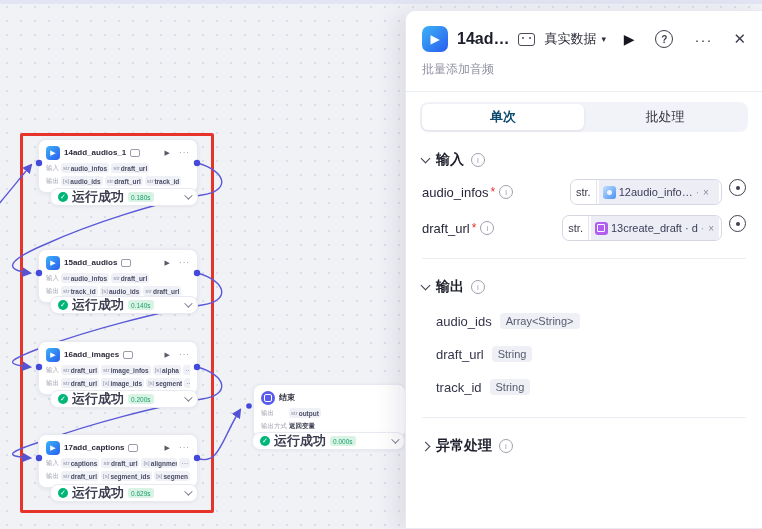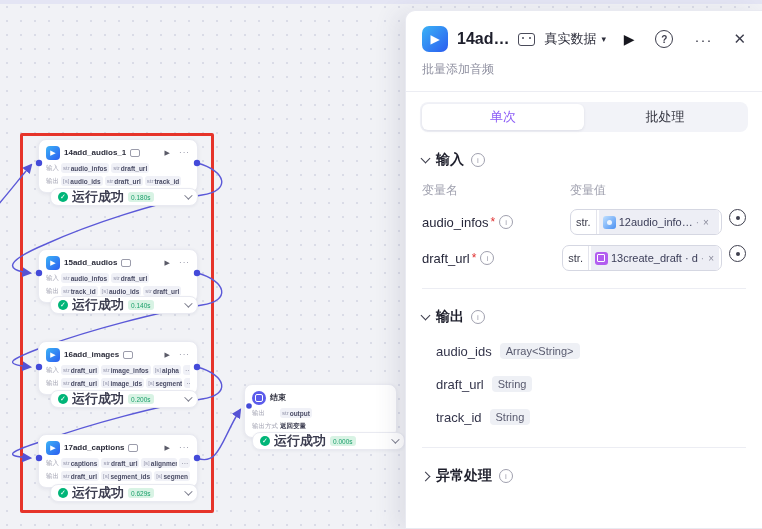--- a/index.html
+++ b/index.html
@@ -71,21 +71,21 @@
   .pactions{margin-left:auto;display:flex;align-items:center;gap:21px;}
   .pplay{font-size:14px;color:#17181f;}
   .phelp{width:16px;height:16px;border:1.5px solid #3c3d4c;border-radius:50%;font-size:10px;
     color:#3c3d4c;display:flex;align-items:center;justify-content:center;font-weight:bold;}
   .pmore{font-size:15px;color:#3c3d4c;letter-spacing:1px;}
   .pclose{font-size:15px;color:#3c3d4c;}
   .psub{padding:9px 16px 0;font-size:12px;color:#8f90a0;}
   .pdiv{height:1px;background:#ecedf3;margin-top:13px;}
   .tabs{margin:10px 14px 0;background:#f2f3f8;border-radius:8px;height:30px;display:flex;padding:2px;box-sizing:border-box;}
   .tab{flex:1;display:flex;align-items:center;justify-content:center;font-size:13px;color:#33343f;border-radius:6px;}
-  .tab.active{background:#fff;color:#8b5cf6;font-weight:normal;box-shadow:0 1px 3px rgba(40,44,80,.10);}
+  .tab.active{background:#fff;color:#0c4a6e;font-weight:bold;box-shadow:0 1px 3px rgba(40,44,80,.10);}
   .pbody{padding:0 16px;}
   .shead{margin-top:19px;display:flex;align-items:center;gap:7px;}
   .chev{width:6px;height:6px;border-right:1.7px solid #3c3d4c;border-bottom:1.7px solid #3c3d4c;
     transform:rotate(45deg);margin-top:-3px;}
   .chev.right{transform:rotate(-45deg);margin-top:0;}
   .stitle{font-size:14px;font-weight:bold;color:#1d1e2b;}
   .info{width:12px;height:12px;border:1px solid #9fa0ae;border-radius:50%;color:#9fa0ae;
     font-size:8px;display:inline-flex;align-items:center;justify-content:center;font-style:normal;}
   .info::before{content:"i";}
   .cols{margin-top:13px;display:flex;font-size:12px;color:#9fa0ae;}
@@ -311,21 +311,21 @@
             <span class="tname">segmen</span>
           </span>
         </div>
       </div>
       <div class="spill" style="left: 50px; top: 484px; width: 148px; box-sizing: border-box;">
         <span class="scheck">✓</span>
         <span class="stext">运行成功</span>
         <span class="stime">0.629s</span>
         <span class="schev"></span>
       </div>
-      <div class="ncard" style="left: 244px; top: 384px; width: 153px; box-sizing: border-box;">
+      <div class="ncard" style="left: 253px; top: 384px; width: 153px; box-sizing: border-box;">
         <div class="nhead">
           <span class="nicon eicon"></span>
           <span class="nname">结束</span>
         </div>
         <div class="trow">
           <span class="tlabel wide">输出</span>
           <span class="tchip">
             <span class="tpre">str</span>
             <span class="tname">output</span>
           </span>
@@ -379,24 +379,20 @@
     <div class="tabs">
       <div class="tab active">单次</div>
       <div class="tab">批处理</div>
     </div>
 
     <div class="pbody">
       <div class="shead">
         <span class="chev"></span>
         <span class="stitle">输入</span>
         <span class="info"></span>
-      </div>
-      <div class="cols">
-        <span class="c1">变量名</span>
-        <span class="c2">变量值</span>
       </div>
       <div id="input-rows">
           <div class="irow">
             <div class="iname">
               <span class="vname">audio_infos</span>
               <span class="star">*</span>
               <span class="info"></span>
             </div>
             <div class="vwrap">
               <div class="vchip">

